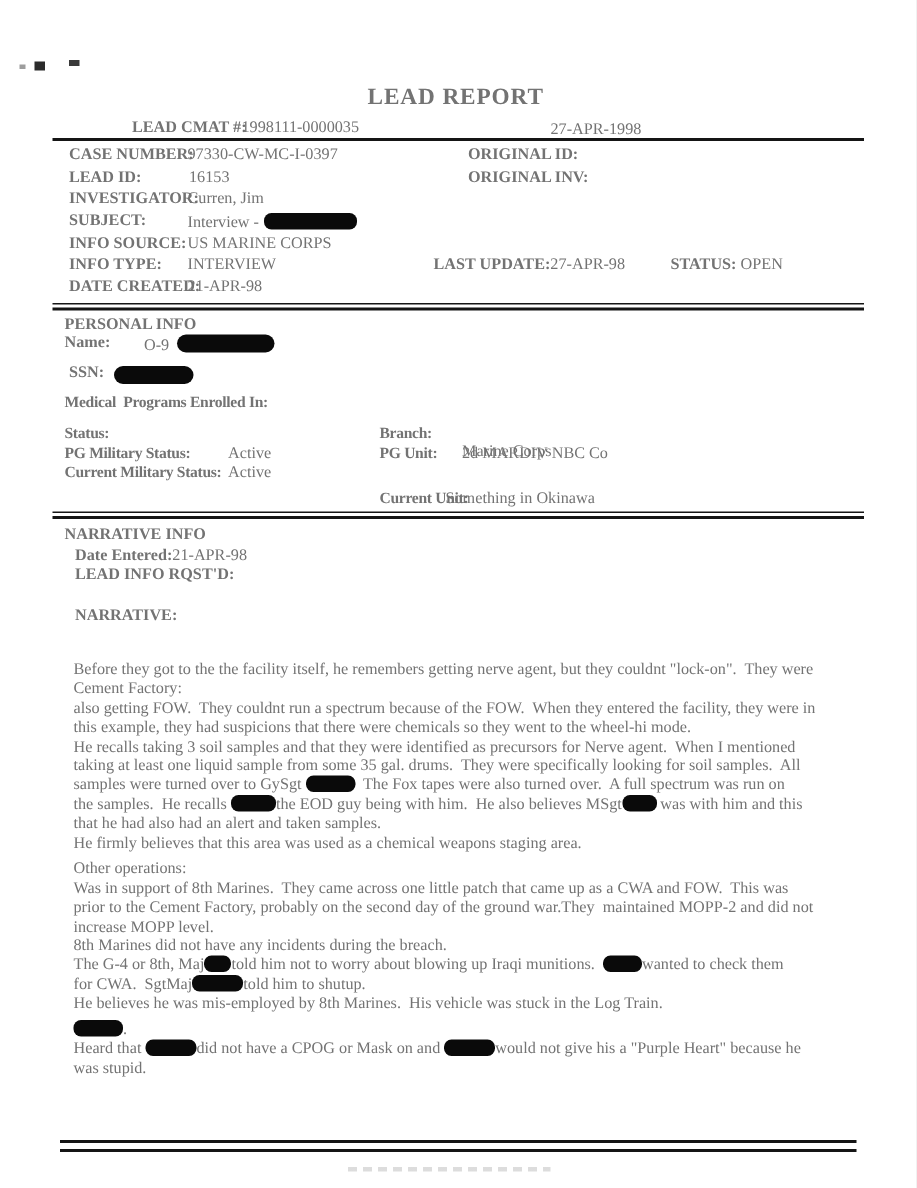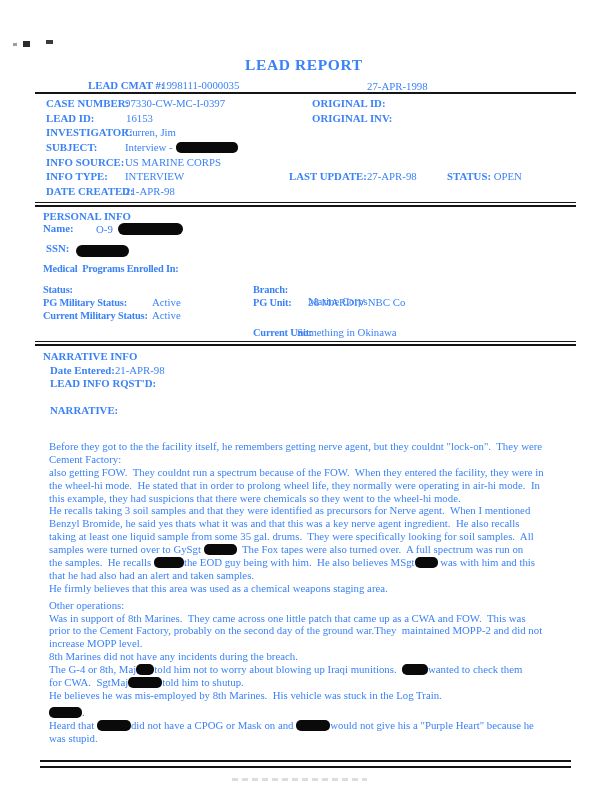--- a/index.html
+++ b/index.html
@@ -1,19 +1,19 @@
 <!DOCTYPE html>
 <html><head>
 <meta charset="utf-8">
 <style>
   html,body { margin:0; padding:0; background:#e8e8e8; }
   .page {
     position:relative; width:611px; height:792px; margin:0 auto;
     background:#ffffff; overflow:hidden;
-    font-family:"Liberation Serif", serif; color:#3b82f6;
+    font-family:"Liberation Serif", serif; color:#737373;
   }
   .abs { position:absolute; white-space:pre; }
   .f11 { font-size:10.8px; line-height:11px; }
   .b   { font-weight:bold; }
   .plabel { font-weight:bold; font-size:10.4px; letter-spacing:-0.2px; line-height:11px; }
   .title { font-weight:bold; font-size:15.5px; letter-spacing:0.6px; }
   .rule { position:absolute; background:#151515; }
   .redact { display:inline-block; height:11px; background:#0a0a0a; border-radius:5px; vertical-align:-2px; }
   #narrative-block { position:absolute; left:49px; top:440px; width:545px; }
   .nline { height:12.9px; line-height:12.9px; font-size:10.8px; white-space:pre; }
@@ -95,24 +95,22 @@
 
   <div class="abs f11 b" style="left:43px;top:351px;">NARRATIVE INFO</div>
   <div class="abs f11" style="left:50px;top:365px;"><span class="b">Date Entered:</span><span>21-APR-98</span></div>
   <div class="abs f11 b" style="left:50px;top:378px;">LEAD INFO RQST'D:</div>
   <div class="abs f11 b" style="left:50px;top:405px;">NARRATIVE:</div>
 
   <div id="narrative-block">
       <div class="nline">Before they got to the the facility itself, he remembers getting nerve agent, but they couldnt "lock-on".  They were</div>
       <div class="nline">Cement Factory:</div>
       <div class="nline">also getting FOW.  They couldnt run a spectrum because of the FOW.  When they entered the facility, they were in</div>
-      <div class="nline">the wheel-hi mode.  He stated that in order to prolong wheel life, they normally were operating in air-hi mode.  In</div>
       <div class="nline">this example, they had suspicions that there were chemicals so they went to the wheel-hi mode.</div>
       <div class="nline">He recalls taking 3 soil samples and that they were identified as precursors for Nerve agent.  When I mentioned</div>
-      <div class="nline">Benzyl Bromide, he said yes thats what it was and that this was a key nerve agent ingredient.  He also recalls</div>
       <div class="nline">taking at least one liquid sample from some 35 gal. drums.  They were specifically looking for soil samples.  All</div>
       <div class="nline">samples were turned over to GySgt <span class="redact" style="width: 33px;"></span>  The Fox tapes were also turned over.  A full spectrum was run on</div>
       <div class="nline">the samples.  He recalls <span class="redact" style="width: 30px;"></span>the EOD guy being with him.  He also believes MSgt<span class="redact" style="width: 23px;"></span> was with him and this</div>
       <div class="nline">that he had also had an alert and taken samples.</div>
       <div class="nline">He firmly believes that this area was used as a chemical weapons staging area.</div>
       <div class="nline nblank"></div>
       <div class="nline">Other operations:</div>
       <div class="nline">Was in support of 8th Marines.  They came across one little patch that came up as a CWA and FOW.  This was</div>
       <div class="nline">prior to the Cement Factory, probably on the second day of the ground war.They  maintained MOPP-2 and did not</div>
       <div class="nline">increase MOPP level.</div>

